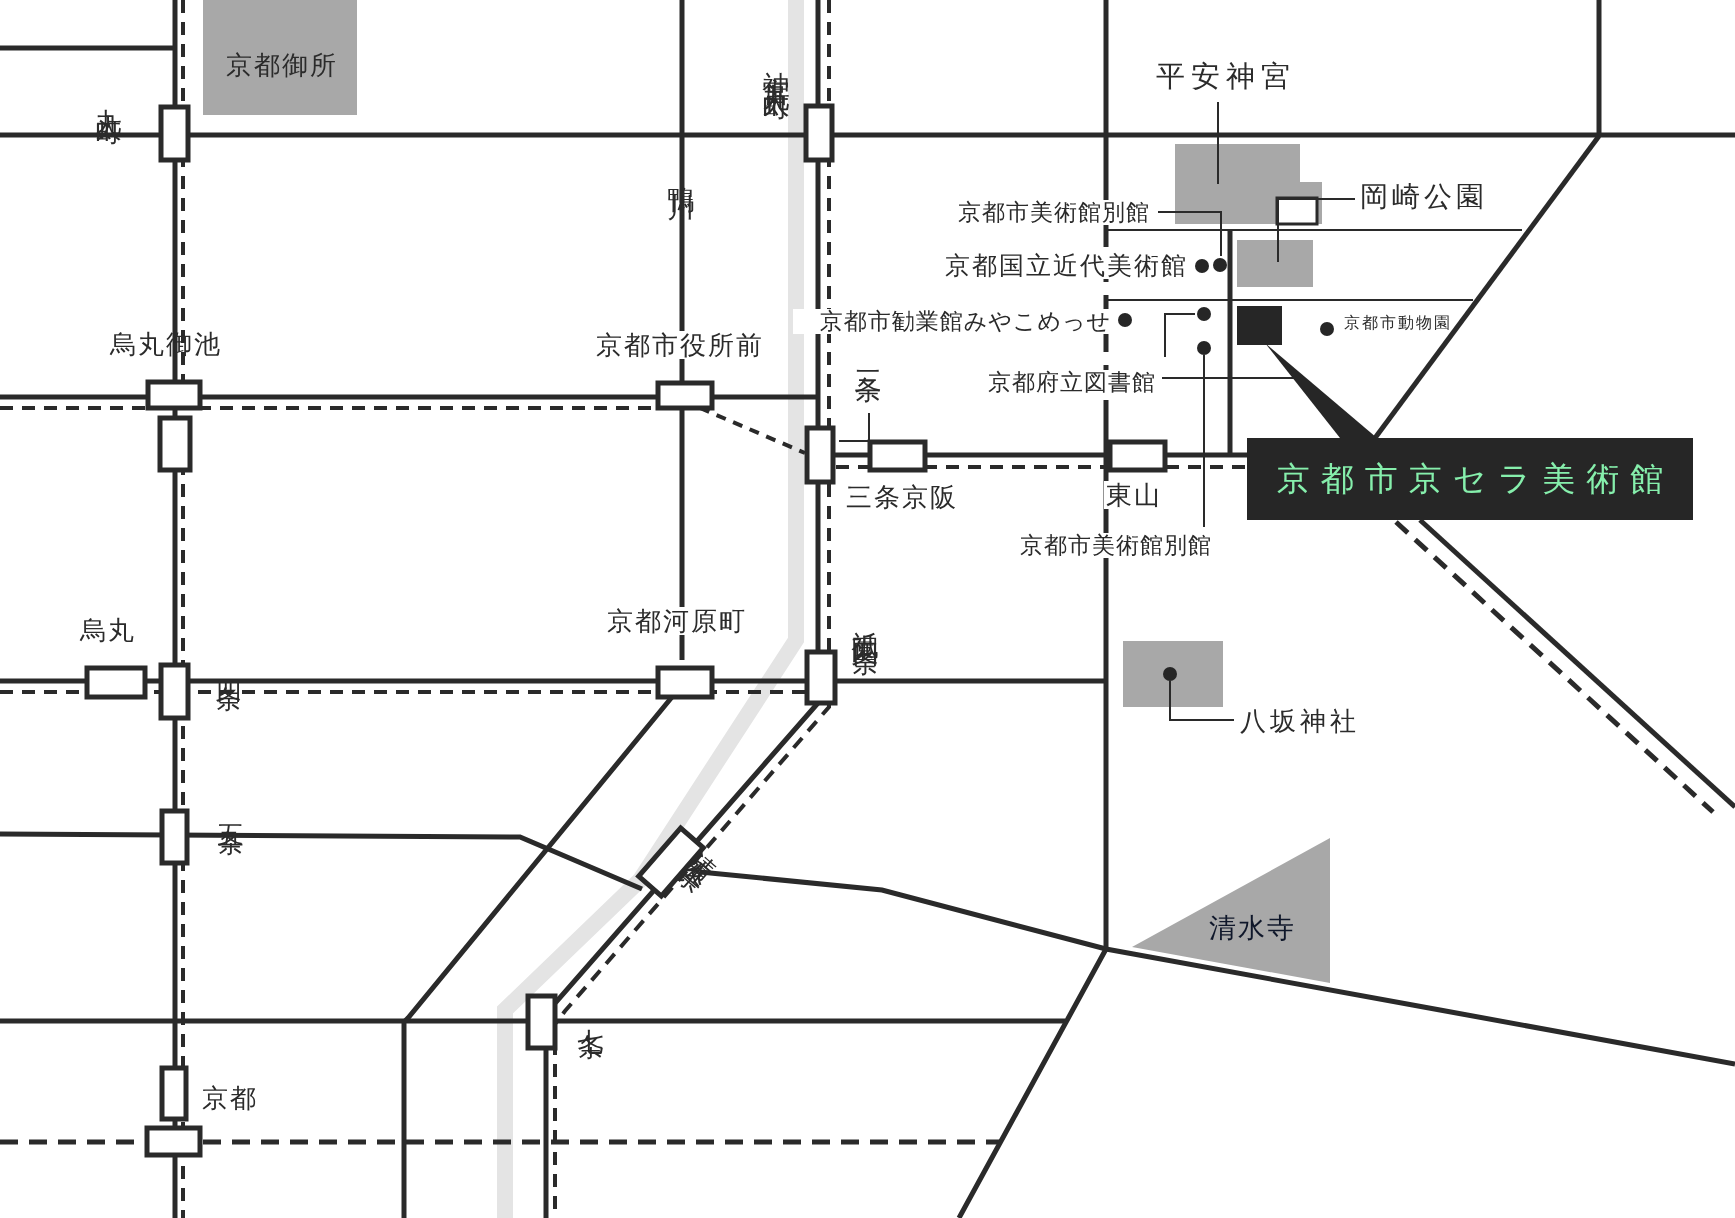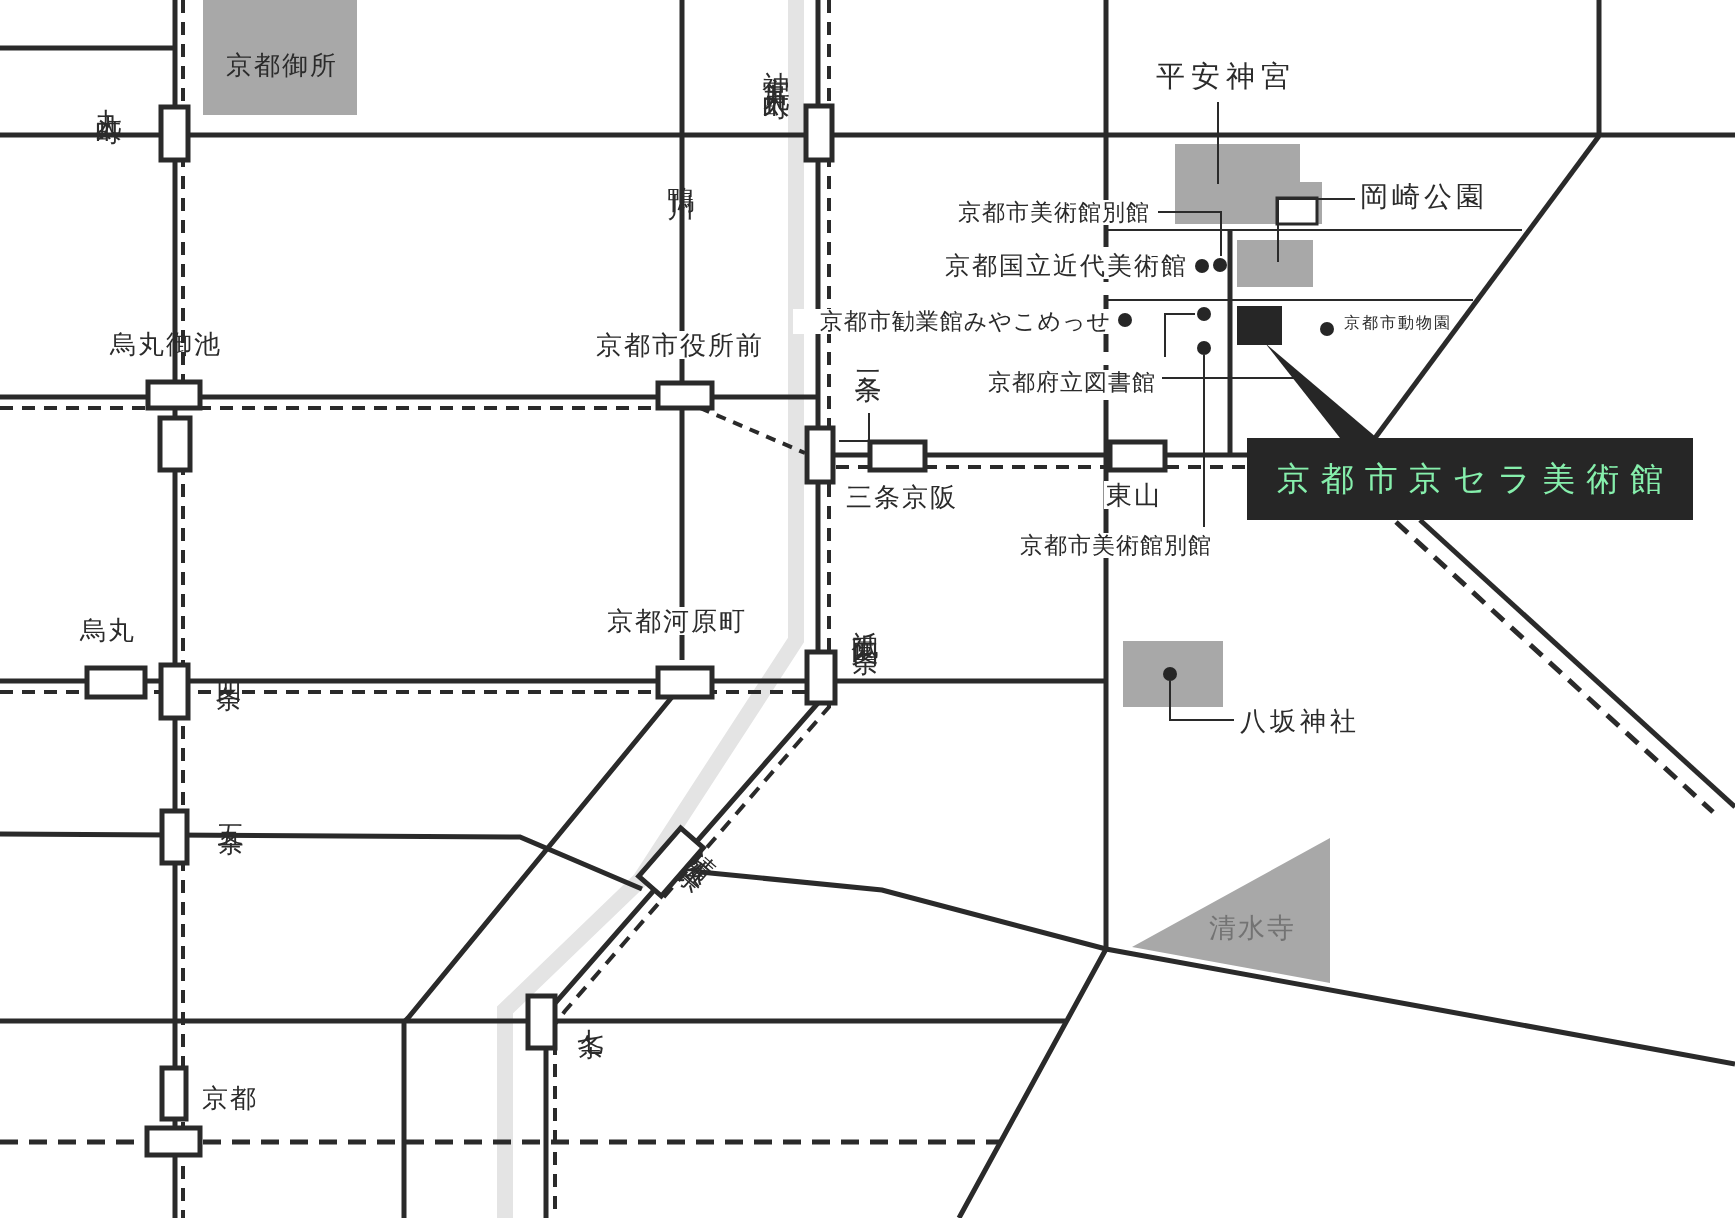--- a/index.html
+++ b/index.html
@@ -124,18 +124,18 @@
 <div class="lbl" style="left:846px;top:484px;">三条京阪</div>
 <div class="lbl bg" style="left:1104px;top:481px;">東山</div>
 <div class="lbl bg" style="left:605px;top:607px;text-align:center;">京都河原町</div>
 <div class="lbl v" style="left:852px;top:610px;font-size:27px;">祇園四条</div>
 <div class="lbl" style="left:80px;top:617px;">烏丸</div>
 <div class="lbl v" style="left:216px;top:660px;">四条</div>
 <div class="lbl v" style="left:218px;top:804px;">五条</div>
 <div class="lbl v rot" style="left:702px;top:838px;">清水五条</div>
 <div class="lbl v" style="left:578px;top:1008px;">七条</div>
 <div class="lbl" style="left:202px;top:1085px;">京都</div>
-<div class="lbl" style="left:1209px;top:914px;font-size:27px;color:#737373;">清水寺</div>
+<div class="lbl" style="left:1209px;top:914px;font-size:27px;color:#0f172a;">清水寺</div>
 <div class="lbl" style="left:1240px;top:708px;letter-spacing:4px;">八坂神社</div>
 
 <div class="plate">京都市京セラ美術館</div>
 
 </div>
 
 </body></html>

